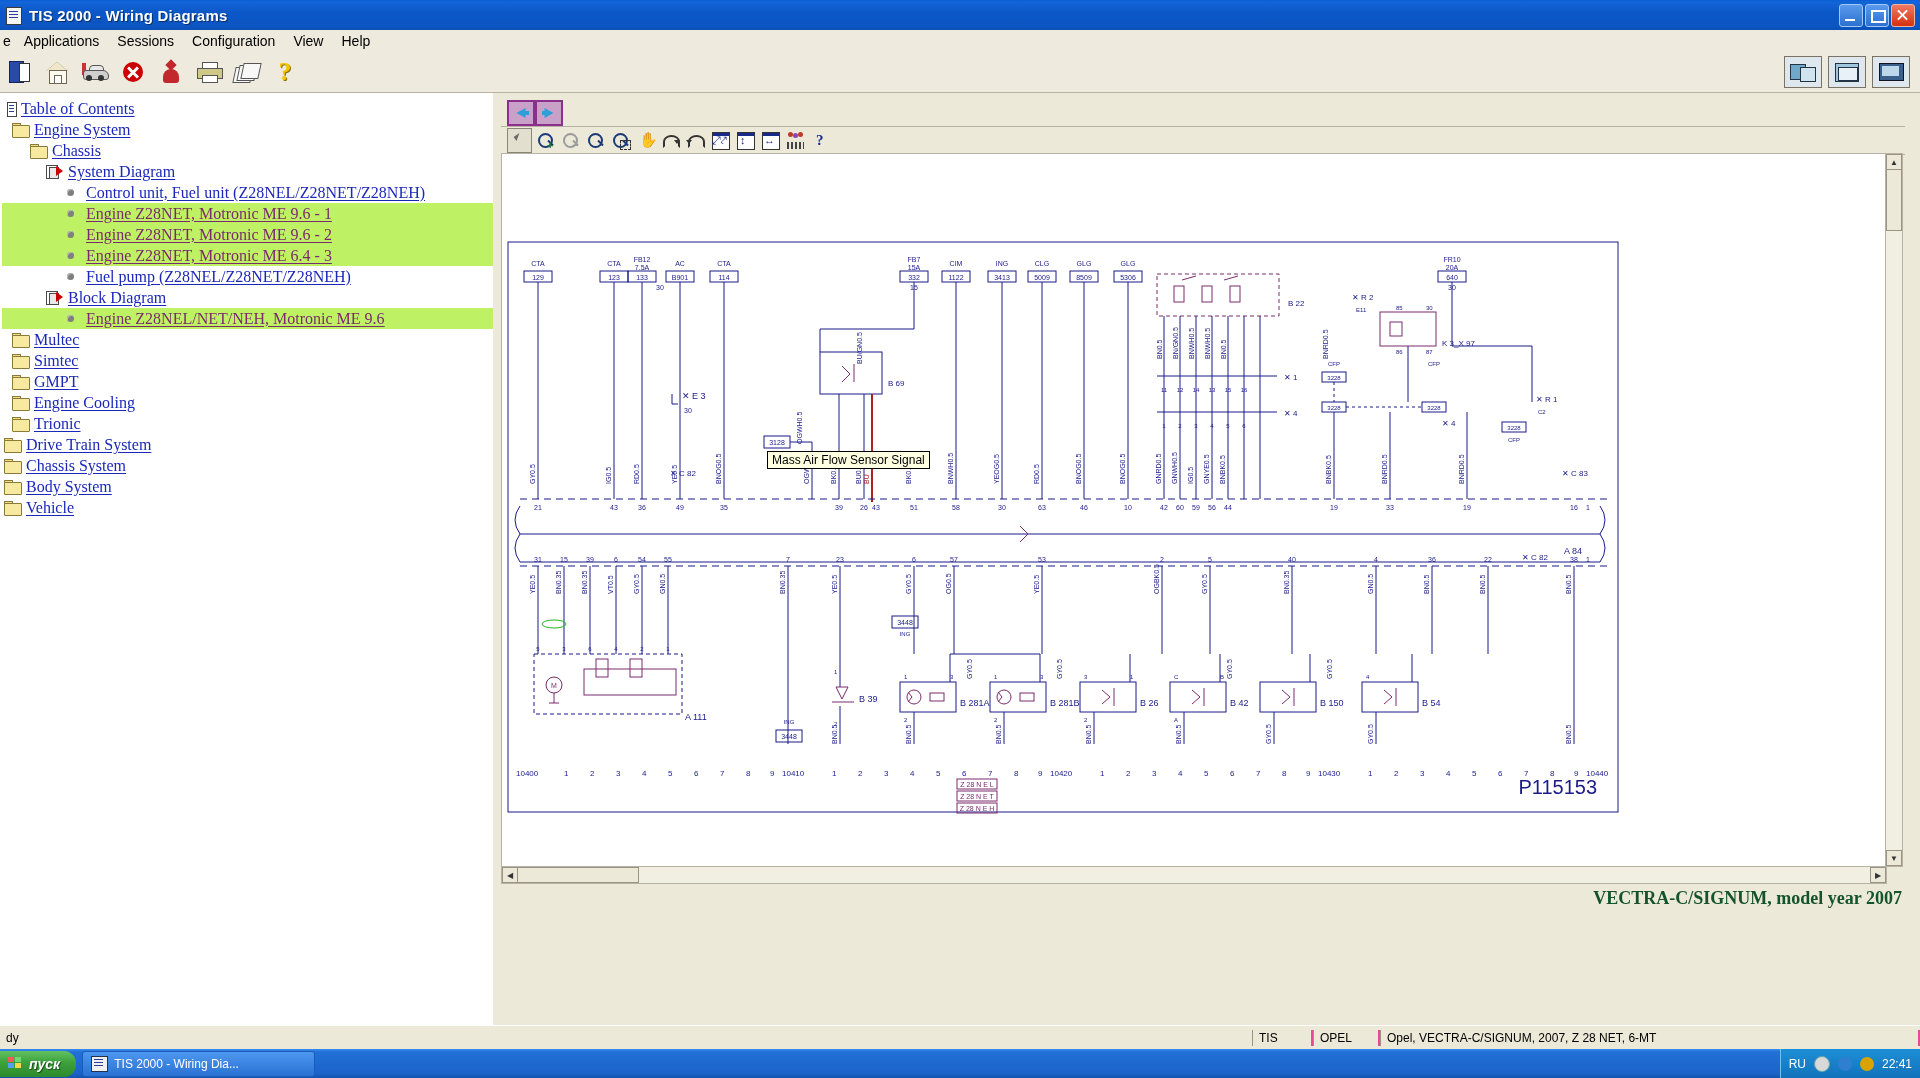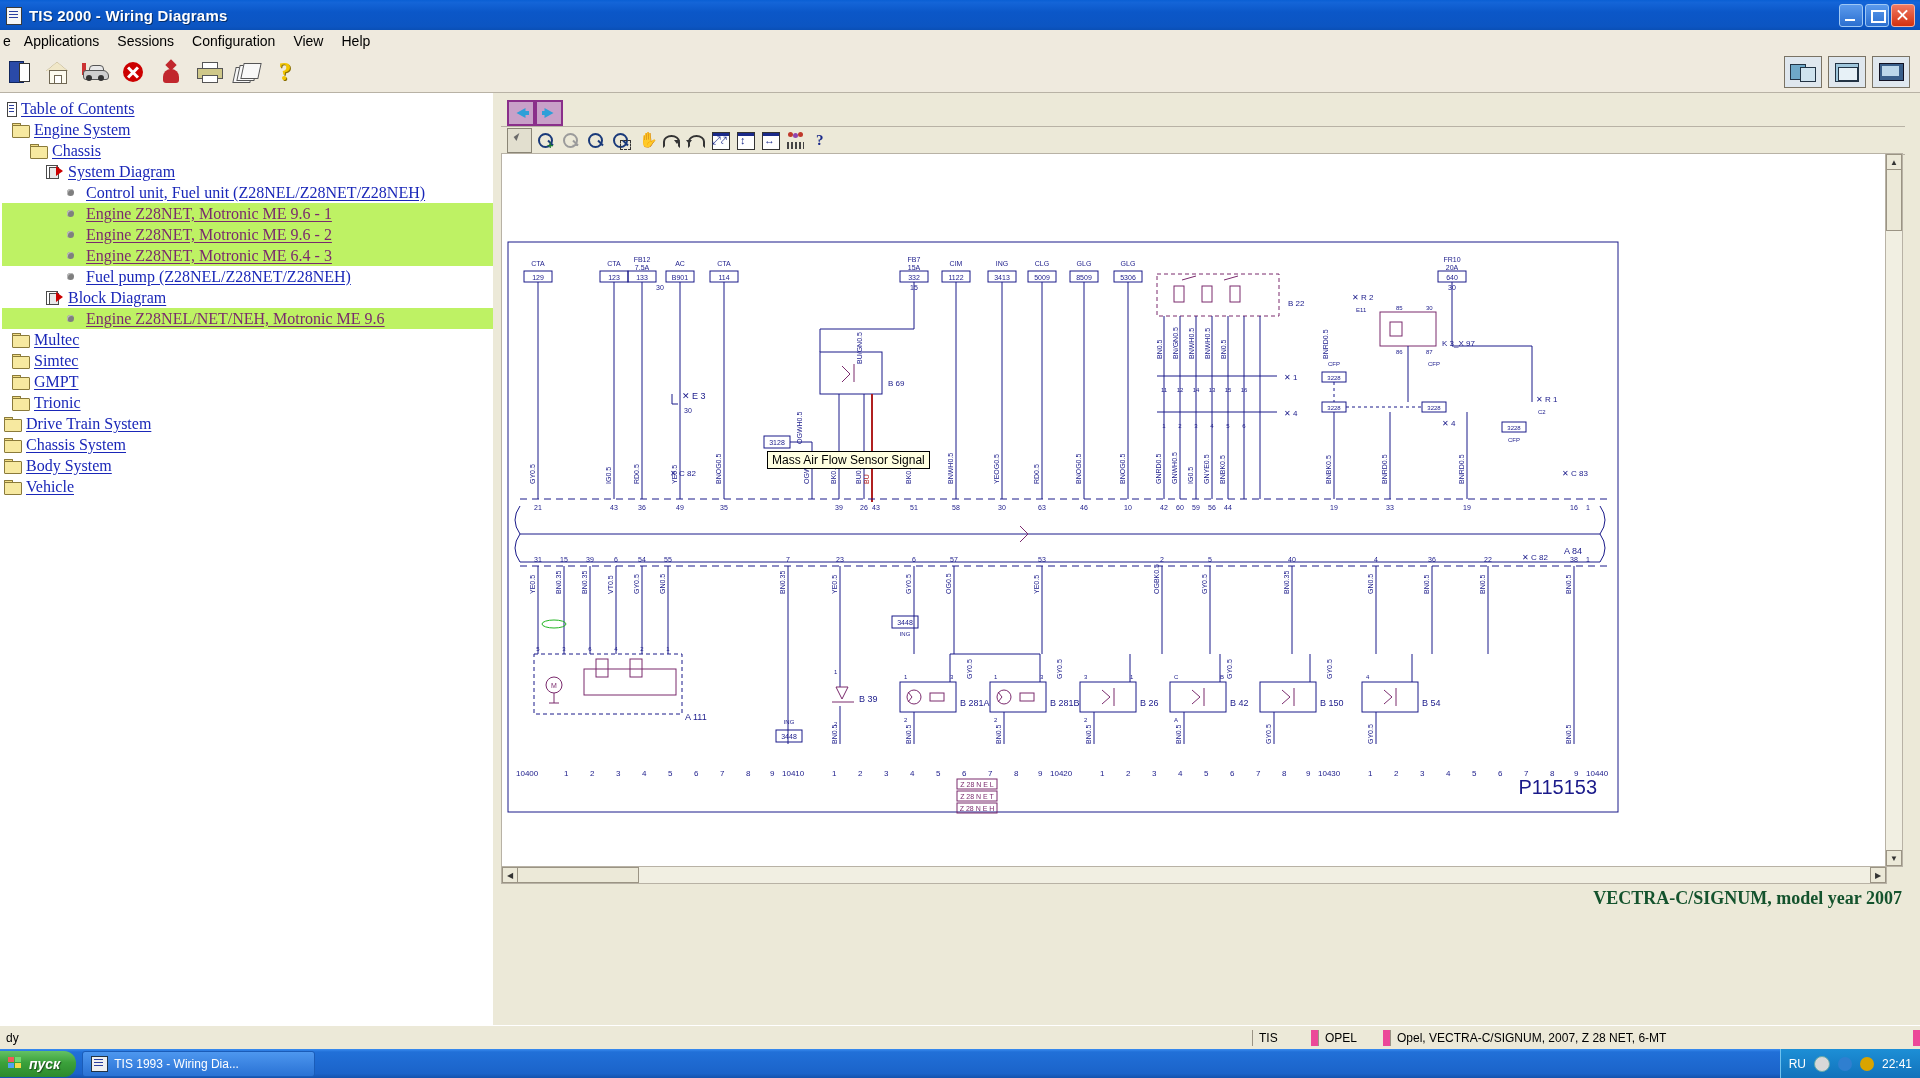--- a/index.html
+++ b/index.html
@@ -157,21 +157,21 @@
     font-size:18px;font-weight:bold;color:#14532d;}
 
   svg.diagram{position:absolute;left:0;top:0;}
   .tooltip{position:absolute;background:#ffffe1;border:1px solid #000;font-size:12px;
     color:#000;padding:1px 4px;white-space:nowrap;}
 
   
   .statusbar{position:absolute;left:0;top:1025px;width:1920px;height:24px;background:#ece9d8;
     border-top:1px solid #ffffff;display:flex;align-items:center;font-size:12px;color:#000;}
   .sb-cell{height:18px;display:flex;align-items:center;padding:0 6px;}
-  .sb-sep{border-left:1px solid #9b9484;border-right:7px solid #ec4899;height:16px;}
+  .sb-sep{border-left:1px solid #9b9484;border-right:2px solid #ec4899;height:16px;}
 
   
   .taskbar{position:absolute;left:0;top:1049px;width:1920px;height:29px;
     background:linear-gradient(180deg,#3a8cf0 0%,#2170d8 10%,#1b63c9 85%,#1452ad 100%);
     display:flex;align-items:center;}
   .start{height:26px;margin:0 6px 0 0;padding:0 16px 0 8px;display:flex;align-items:center;gap:6px;
     background:linear-gradient(180deg,#63c163 0%,#3ba13b 45%,#2c8a2c 100%);
     border-radius:0 12px 12px 0;color:#fff;font-size:14px;font-weight:bold;font-style:italic;
     text-shadow:1px 1px 1px rgba(0,0,0,.5);}
   .start .flag{width:15px;height:13px;position:relative;}
@@ -396,20 +396,27 @@
             <span class="fb"></span>
           </span>
         <span class="lbl">Simtec</span>
       </div>
       <div class="node ind1">
         <span class="folder">
             <span class="ft"></span>
             <span class="fb"></span>
           </span>
         <span class="lbl">GMPT</span>
+      </div>
+      <div class="node ind1">
+        <span class="folder">
+            <span class="ft"></span>
+            <span class="fb"></span>
+          </span>
+        <span class="lbl">Engine Cooling</span>
       </div>
       <div class="node ind1">
         <span class="folder">
             <span class="ft"></span>
             <span class="fb"></span>
           </span>
         <span class="lbl">Trionic</span>
       </div>
 
       <div class="node ind0">
@@ -1027,21 +1034,21 @@
       <span class="flag">
           <i></i>
           <i></i>
           <i></i>
           <i></i>
         </span>
       <span>пуск</span>
     </div>
     <div class="taskitem">
       <span class="ti"></span>
-      <span>TIS 1993 - Wiring Dia...</span>
+      <span>TIS 2000 - Wiring Dia...</span>
     </div>
     <div class="tray">
       <span>RU</span>
       <span class="ticon" style="background:#d8d8d8;border:1px solid #6aa;"></span>
       <span class="ticon" style="background:#2f7fd0;"></span>
       <span class="ticon" style="background:#d9a400;"></span>
       <span class="clock">22:41</span>
     </div>
   </div>
 

